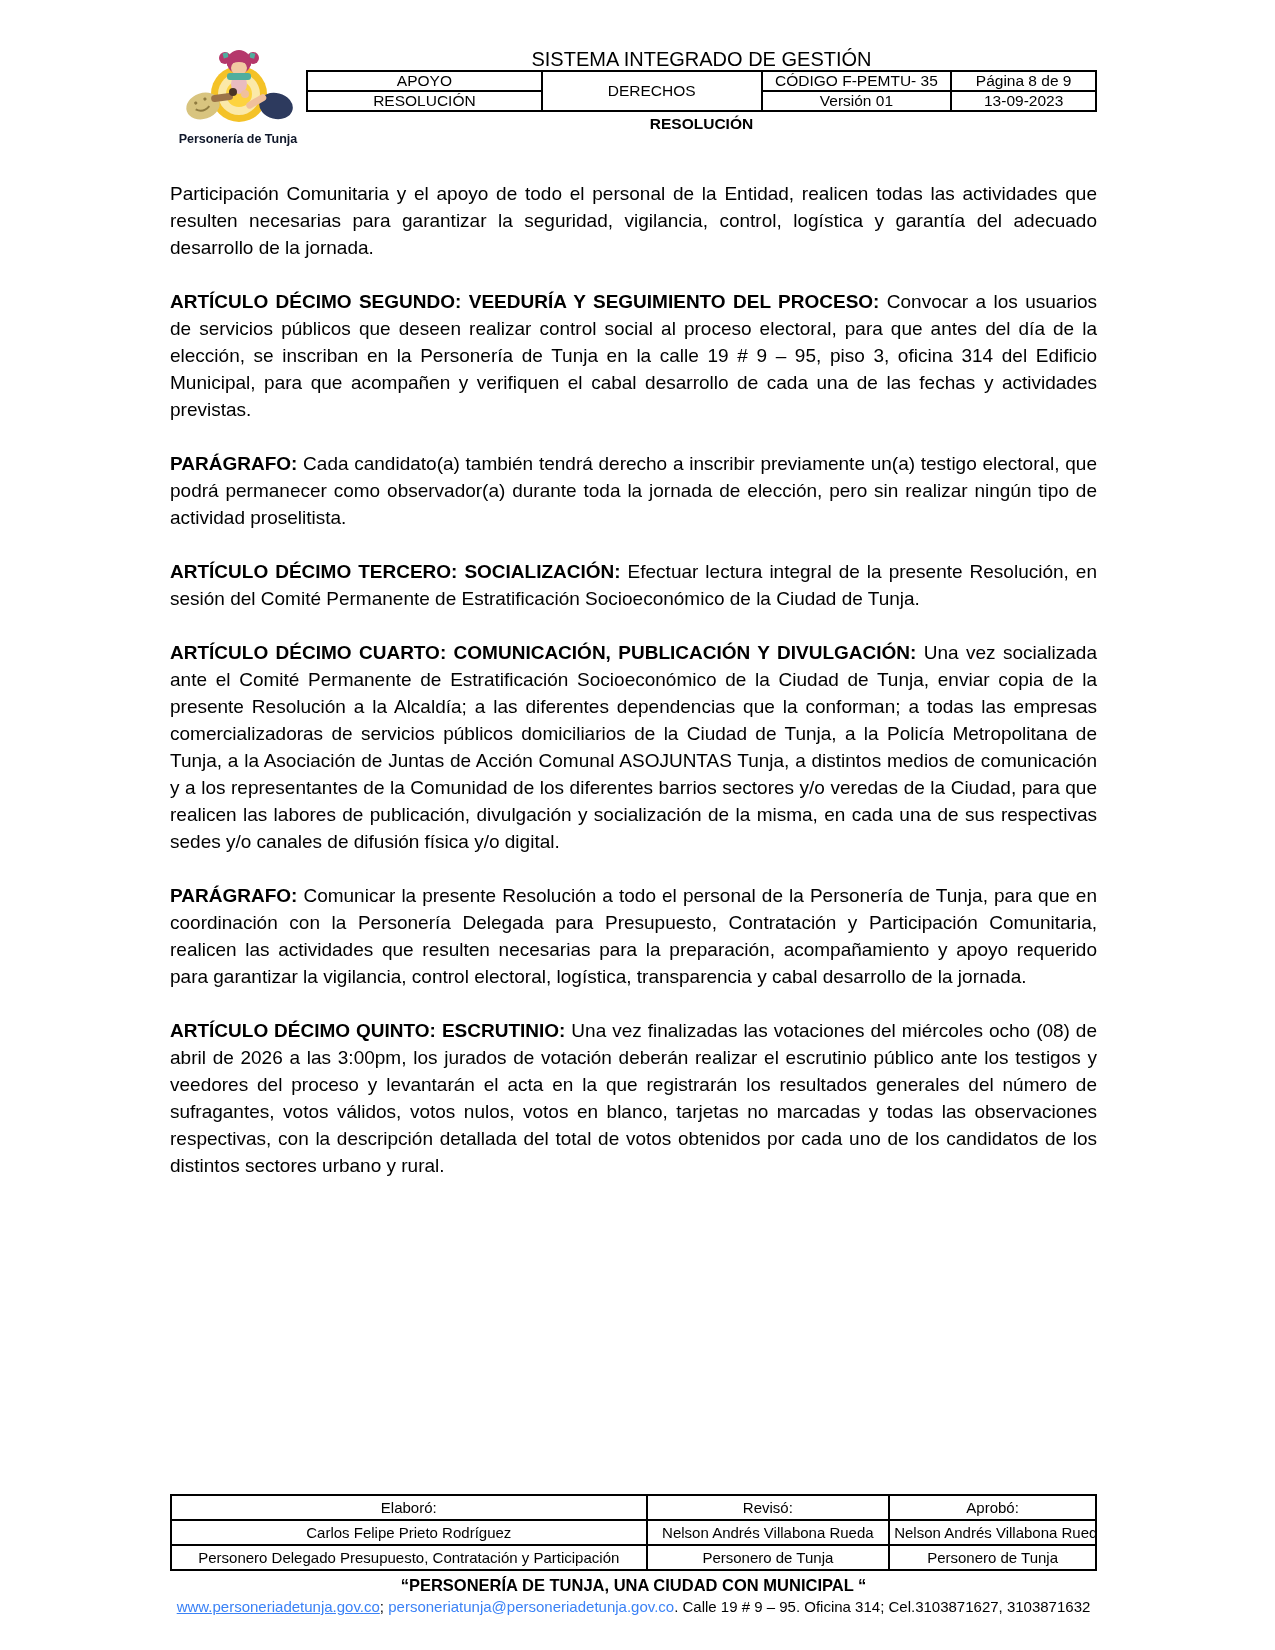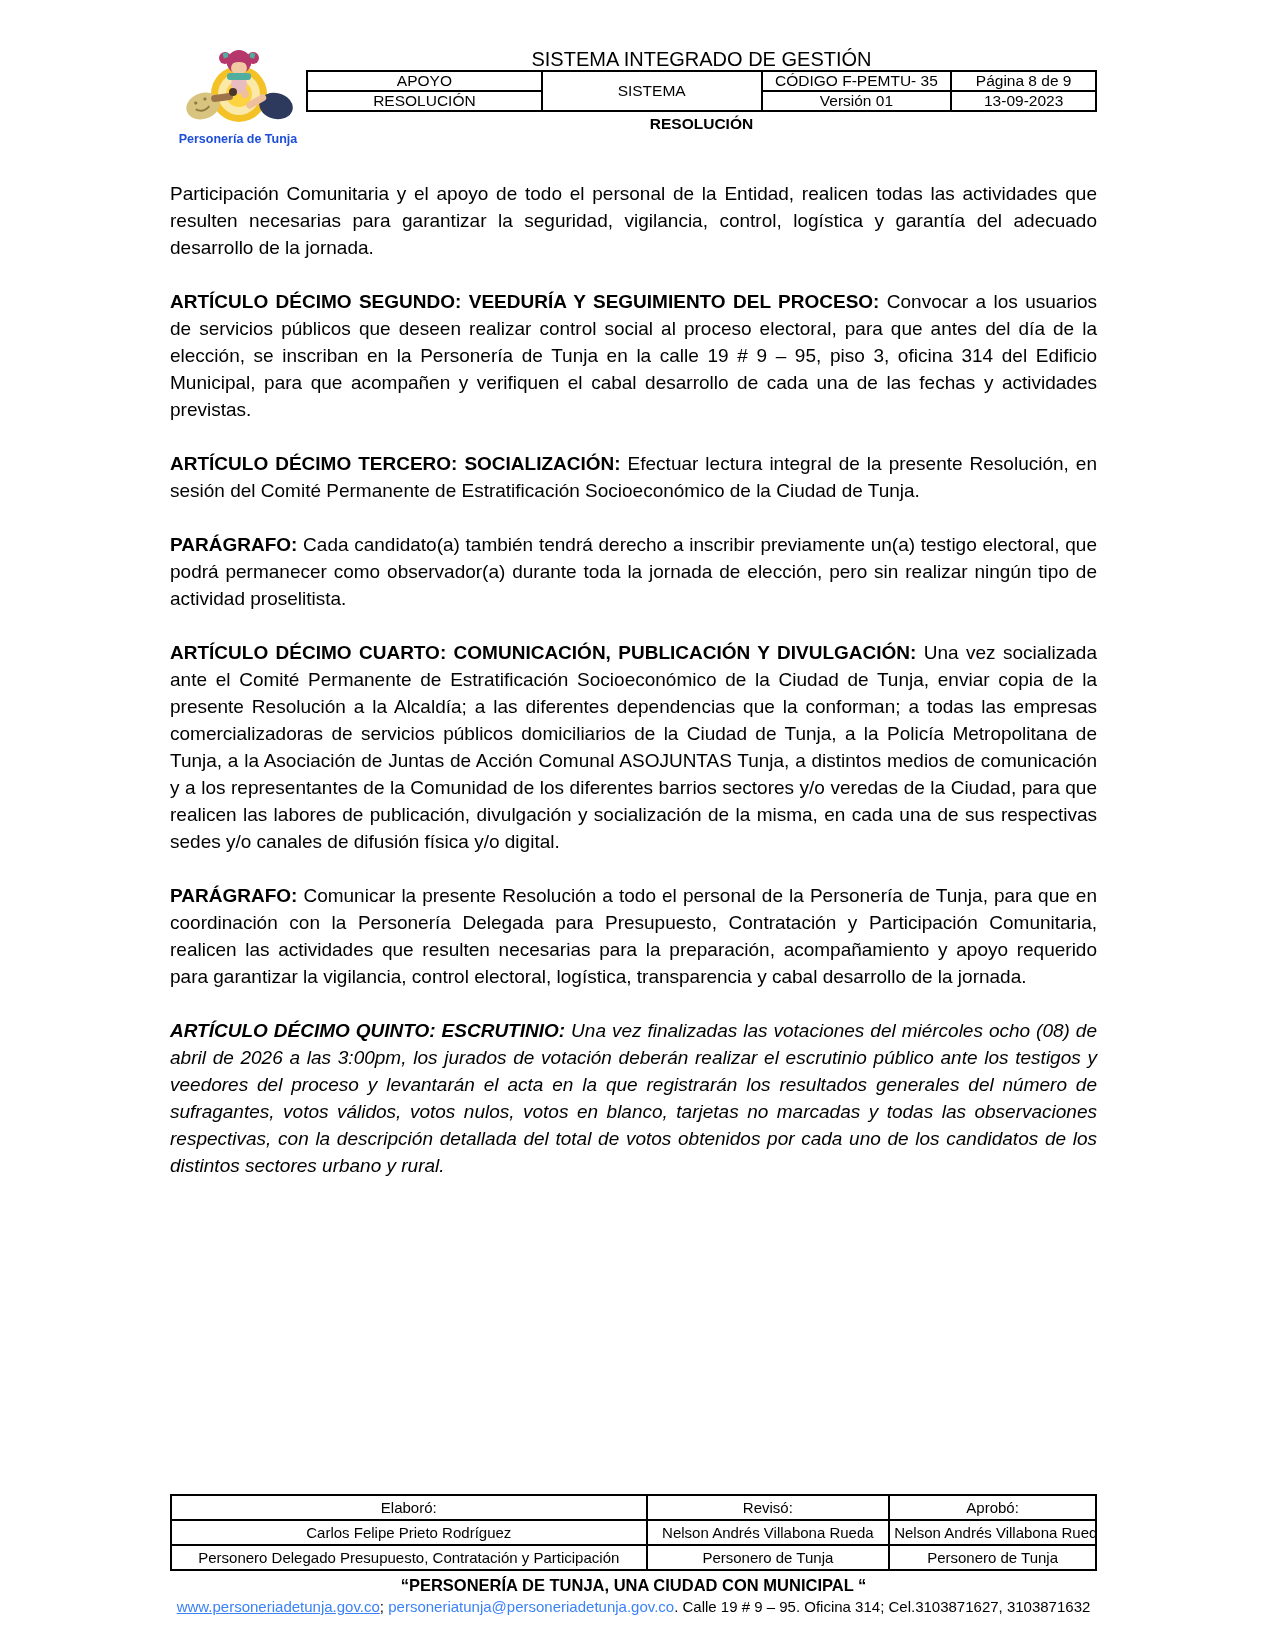--- a/index.html
+++ b/index.html
@@ -14,21 +14,21 @@
   }
   
   .doc-header {
     position:absolute; top:50px; left:170px; right:178px;
     display:flex; align-items:flex-start;
   }
   .logo-block { width:136px; flex:0 0 136px; text-align:center; }
   .logo-block svg { display:block; margin:0 auto; }
   .logo-caption {
     margin-top:2px;
-    font-size:12.5px; font-weight:bold; color:#1d4ed8;
+    font-size:12.5px; font-weight:bold; color:#0f172a;
     white-space:nowrap;
   }
   .header-right { flex:1 1 auto; min-width:0; }
   .org-title   { text-align:center; font-weight:bold; font-size:15.5px; line-height:19px; }
   .system-title{ text-align:center; font-size:20px; line-height:19px; margin-bottom:1px; }
   table.header-table {
     width:100%; border-collapse:collapse; table-layout:fixed;
     font-size:15.5px;
   }
   table.header-table td {
@@ -39,21 +39,21 @@
 
   
   .doc-body {
     position:absolute; top:180px; left:170px; right:178px;
   }
   .doc-body p {
     margin:0 0 27px 0;
     font-size:19px; line-height:27px;
     text-align:justify;
   }
-  .doc-body p:last-child { margin-bottom:17px;font-style:italic; }
+  .doc-body p:last-child { margin-bottom:17px; }
   .doc-body b { font-weight:bold; }
 
   
   .doc-footer { position:absolute; top:1494px; left:170px; right:178px; }
   table.sig-table {
     width:100%; border-collapse:collapse; table-layout:fixed;
     font-size:15px;
   }
   table.sig-table td {
     border:2px solid #000; text-align:center; padding:1px 4px; height:21px;
@@ -104,40 +104,40 @@
       </svg>
       <div class="logo-caption">Personería de Tunja</div>
     </div>
 
     <div class="header-right">
       <div class="system-title">SISTEMA INTEGRADO DE GESTIÓN</div>
       <table class="header-table">
         <tbody>
             <tr>
           <td style="width:30%">APOYO</td>
-          <td style="width:28%" rowspan="2">SISTEMA</td>
+          <td style="width:28%" rowspan="2">DERECHOS</td>
           <td style="width:24%">CÓDIGO F-PEMTU- 35</td>
           <td style="width:18%">Página 8 de 9</td>
         </tr>
         <tr>
           <td>RESOLUCIÓN</td>
           <td>Versión 01</td>
           <td>13-09-2023</td>
         </tr>
       </tbody>
         </table>
       <div class="doc-type">RESOLUCIÓN</div>
     </div>
   </header>
 
   <main class="doc-body">
     <p><b></b><span>Participación Comunitaria y el apoyo de todo el personal de la Entidad, realicen todas las actividades que resulten necesarias para garantizar la seguridad, vigilancia, control, logística y garantía del adecuado desarrollo de la jornada.</span></p>
     <p><b>ARTÍCULO DÉCIMO SEGUNDO: VEEDURÍA Y SEGUIMIENTO DEL PROCESO:</b><span> Convocar a los usuarios de servicios públicos que deseen realizar control social al proceso electoral, para que antes del día de la elección, se inscriban en la Personería de Tunja en la calle 19 # 9 – 95, piso 3, oficina 314 del Edificio Municipal, para que acompañen y verifiquen el cabal desarrollo de cada una de las fechas y actividades previstas.</span></p>
+    <p><b>PARÁGRAFO:</b><span> Cada candidato(a) también tendrá derecho a inscribir previamente un(a) testigo electoral, que podrá permanecer como observador(a) durante toda la jornada de elección, pero sin realizar ningún tipo de actividad proselitista.</span></p>
     <p><b>ARTÍCULO DÉCIMO TERCERO: SOCIALIZACIÓN:</b><span> Efectuar lectura integral de la presente Resolución, en sesión del Comité Permanente de Estratificación Socioeconómico de la Ciudad de Tunja.</span></p>
-    <p><b>PARÁGRAFO:</b><span> Cada candidato(a) también tendrá derecho a inscribir previamente un(a) testigo electoral, que podrá permanecer como observador(a) durante toda la jornada de elección, pero sin realizar ningún tipo de actividad proselitista.</span></p>
     <p><b>ARTÍCULO DÉCIMO CUARTO: COMUNICACIÓN, PUBLICACIÓN Y DIVULGACIÓN:</b><span> Una vez socializada ante el Comité Permanente de Estratificación Socioeconómico de la Ciudad de Tunja, enviar copia de la presente Resolución a la Alcaldía; a las diferentes dependencias que la conforman; a todas las empresas comercializadoras de servicios públicos domiciliarios de la Ciudad de Tunja, a la Policía Metropolitana de Tunja, a la Asociación de Juntas de Acción Comunal ASOJUNTAS Tunja, a distintos medios de comunicación y a los representantes de la Comunidad de los diferentes barrios sectores y/o veredas de la Ciudad, para que realicen las labores de publicación, divulgación y socialización de la misma, en cada una de sus respectivas sedes y/o canales de difusión física y/o digital.</span></p>
     <p><b>PARÁGRAFO:</b><span> Comunicar la presente Resolución a todo el personal de la Personería de Tunja, para que en coordinación con la Personería Delegada para Presupuesto, Contratación y Participación Comunitaria, realicen las actividades que resulten necesarias para la preparación, acompañamiento y apoyo requerido para garantizar la vigilancia, control electoral, logística, transparencia y cabal desarrollo de la jornada.</span></p>
     <p><b>ARTÍCULO DÉCIMO QUINTO: ESCRUTINIO:</b><span> Una vez finalizadas las votaciones del miércoles ocho (08) de abril de 2026 a las 3:00pm, los jurados de votación deberán realizar el escrutinio público ante los testigos y veedores del proceso y levantarán el acta en la que registrarán los resultados generales del número de sufragantes, votos válidos, votos nulos, votos en blanco, tarjetas no marcadas y todas las observaciones respectivas, con la descripción detallada del total de votos obtenidos por cada uno de los candidatos de los distintos sectores urbano y rural.</span></p>
   </main>
 
   <footer class="doc-footer">
     <table class="sig-table">
       <tbody>
           <tr>
         <td style="width:52%">Elaboró:</td>

